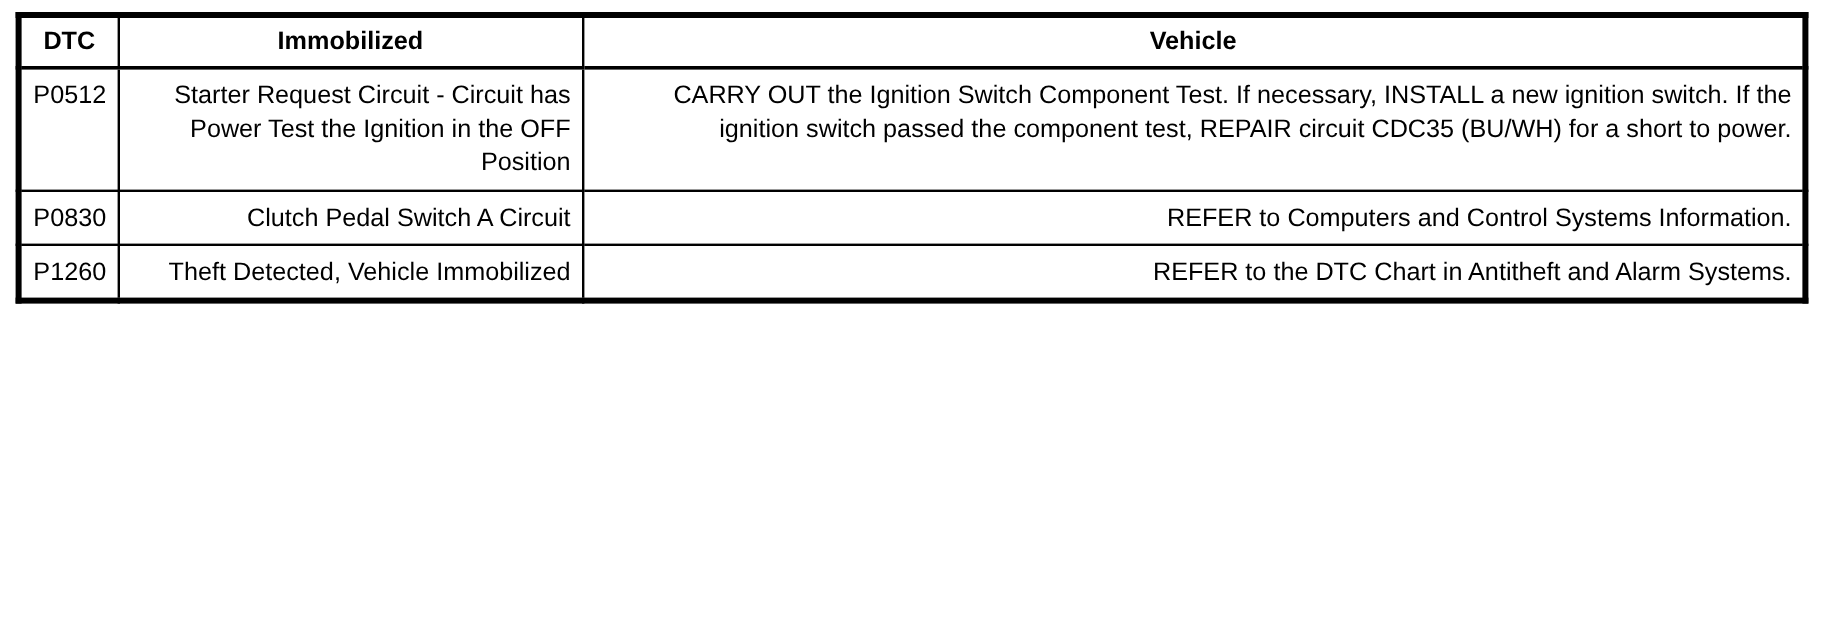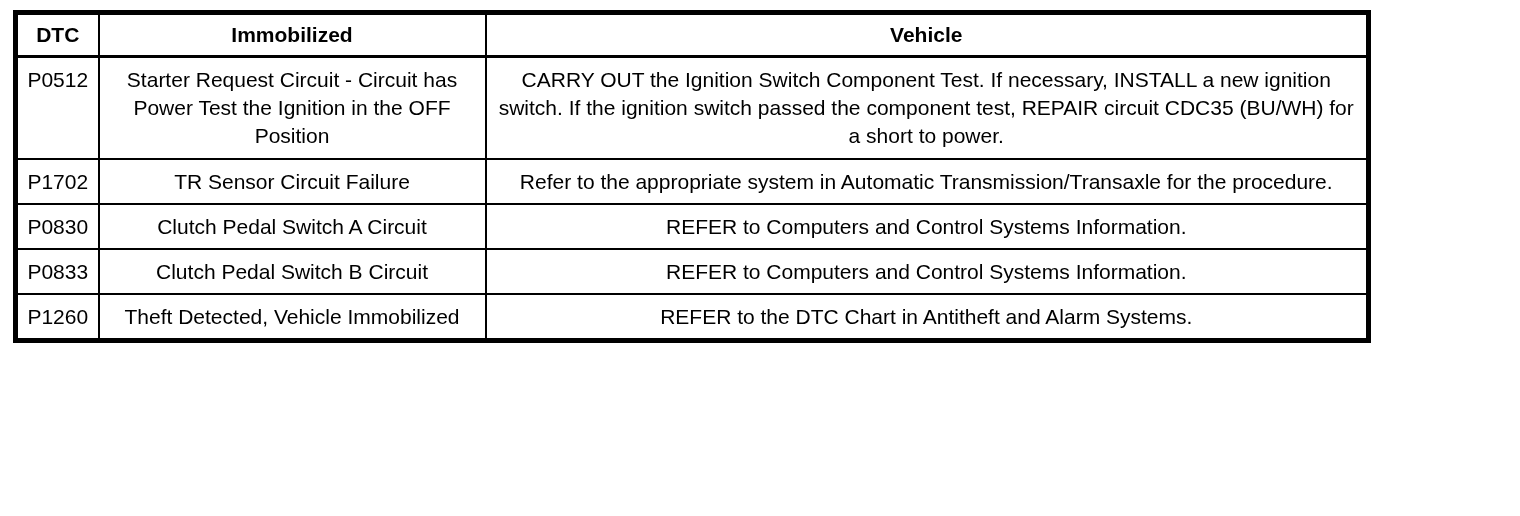--- a/index.html
+++ b/index.html
@@ -12,34 +12,34 @@
   .page {
     width: 1520px;
     height: 516px;
     background: #ffffff;
     box-sizing: border-box;
     padding: 10px 13px;
   }
   table.dtc-table {
     border-collapse: collapse;
     table-layout: fixed;
-    width: 1358px;
+    width: 1494px;
     border: 5px solid #000000;
     background: #ffffff;
   }
   table.dtc-table col.col-dtc  { width: 83px; }
   table.dtc-table col.col-desc { width: 387px; }
   table.dtc-table th,
   table.dtc-table td {
     border: 2px solid #000000;
     font-size: 21px;
     line-height: 1.34;
     vertical-align: top;
     padding: 8px 9px 7px 9px;
-    text-align: center;
+    text-align: right;
     overflow: hidden;
   }
   table.dtc-table th {
     font-weight: bold;
     text-align: center;
     border-bottom-width: 3px;
     padding: 6px 4px;
     vertical-align: middle;
   }
   td.cell-dtc { padding-left: 12px; }
@@ -61,32 +61,22 @@
         <th>Vehicle</th>
       </tr>
     </thead>
     <tbody>
       <tr>
         <td class="cell-dtc">P0512</td>
         <td class="cell-desc">Starter Request Circuit - Circuit has Power Test the Ignition in the OFF Position</td>
         <td class="cell-action">CARRY OUT the Ignition Switch Component Test. If necessary, INSTALL a new ignition switch. If the ignition switch passed the component test, REPAIR circuit CDC35 (BU/WH) for a short to power.</td>
       </tr>
       <tr>
-        <td class="cell-dtc">P1702</td>
-        <td class="cell-desc">TR Sensor Circuit Failure</td>
-        <td class="cell-action">Refer to the appropriate system in Automatic Transmission/Transaxle for the procedure.</td>
-      </tr>
-      <tr>
         <td class="cell-dtc">P0830</td>
         <td class="cell-desc">Clutch Pedal Switch A Circuit</td>
-        <td class="cell-action">REFER to Computers and Control Systems Information.</td>
-      </tr>
-      <tr>
-        <td class="cell-dtc">P0833</td>
-        <td class="cell-desc">Clutch Pedal Switch B Circuit</td>
         <td class="cell-action">REFER to Computers and Control Systems Information.</td>
       </tr>
       <tr>
         <td class="cell-dtc">P1260</td>
         <td class="cell-desc">Theft Detected, Vehicle Immobilized</td>
         <td class="cell-action">REFER to the DTC Chart in Antitheft and Alarm Systems.</td>
       </tr>
     </tbody>
   </table>
 </div>

